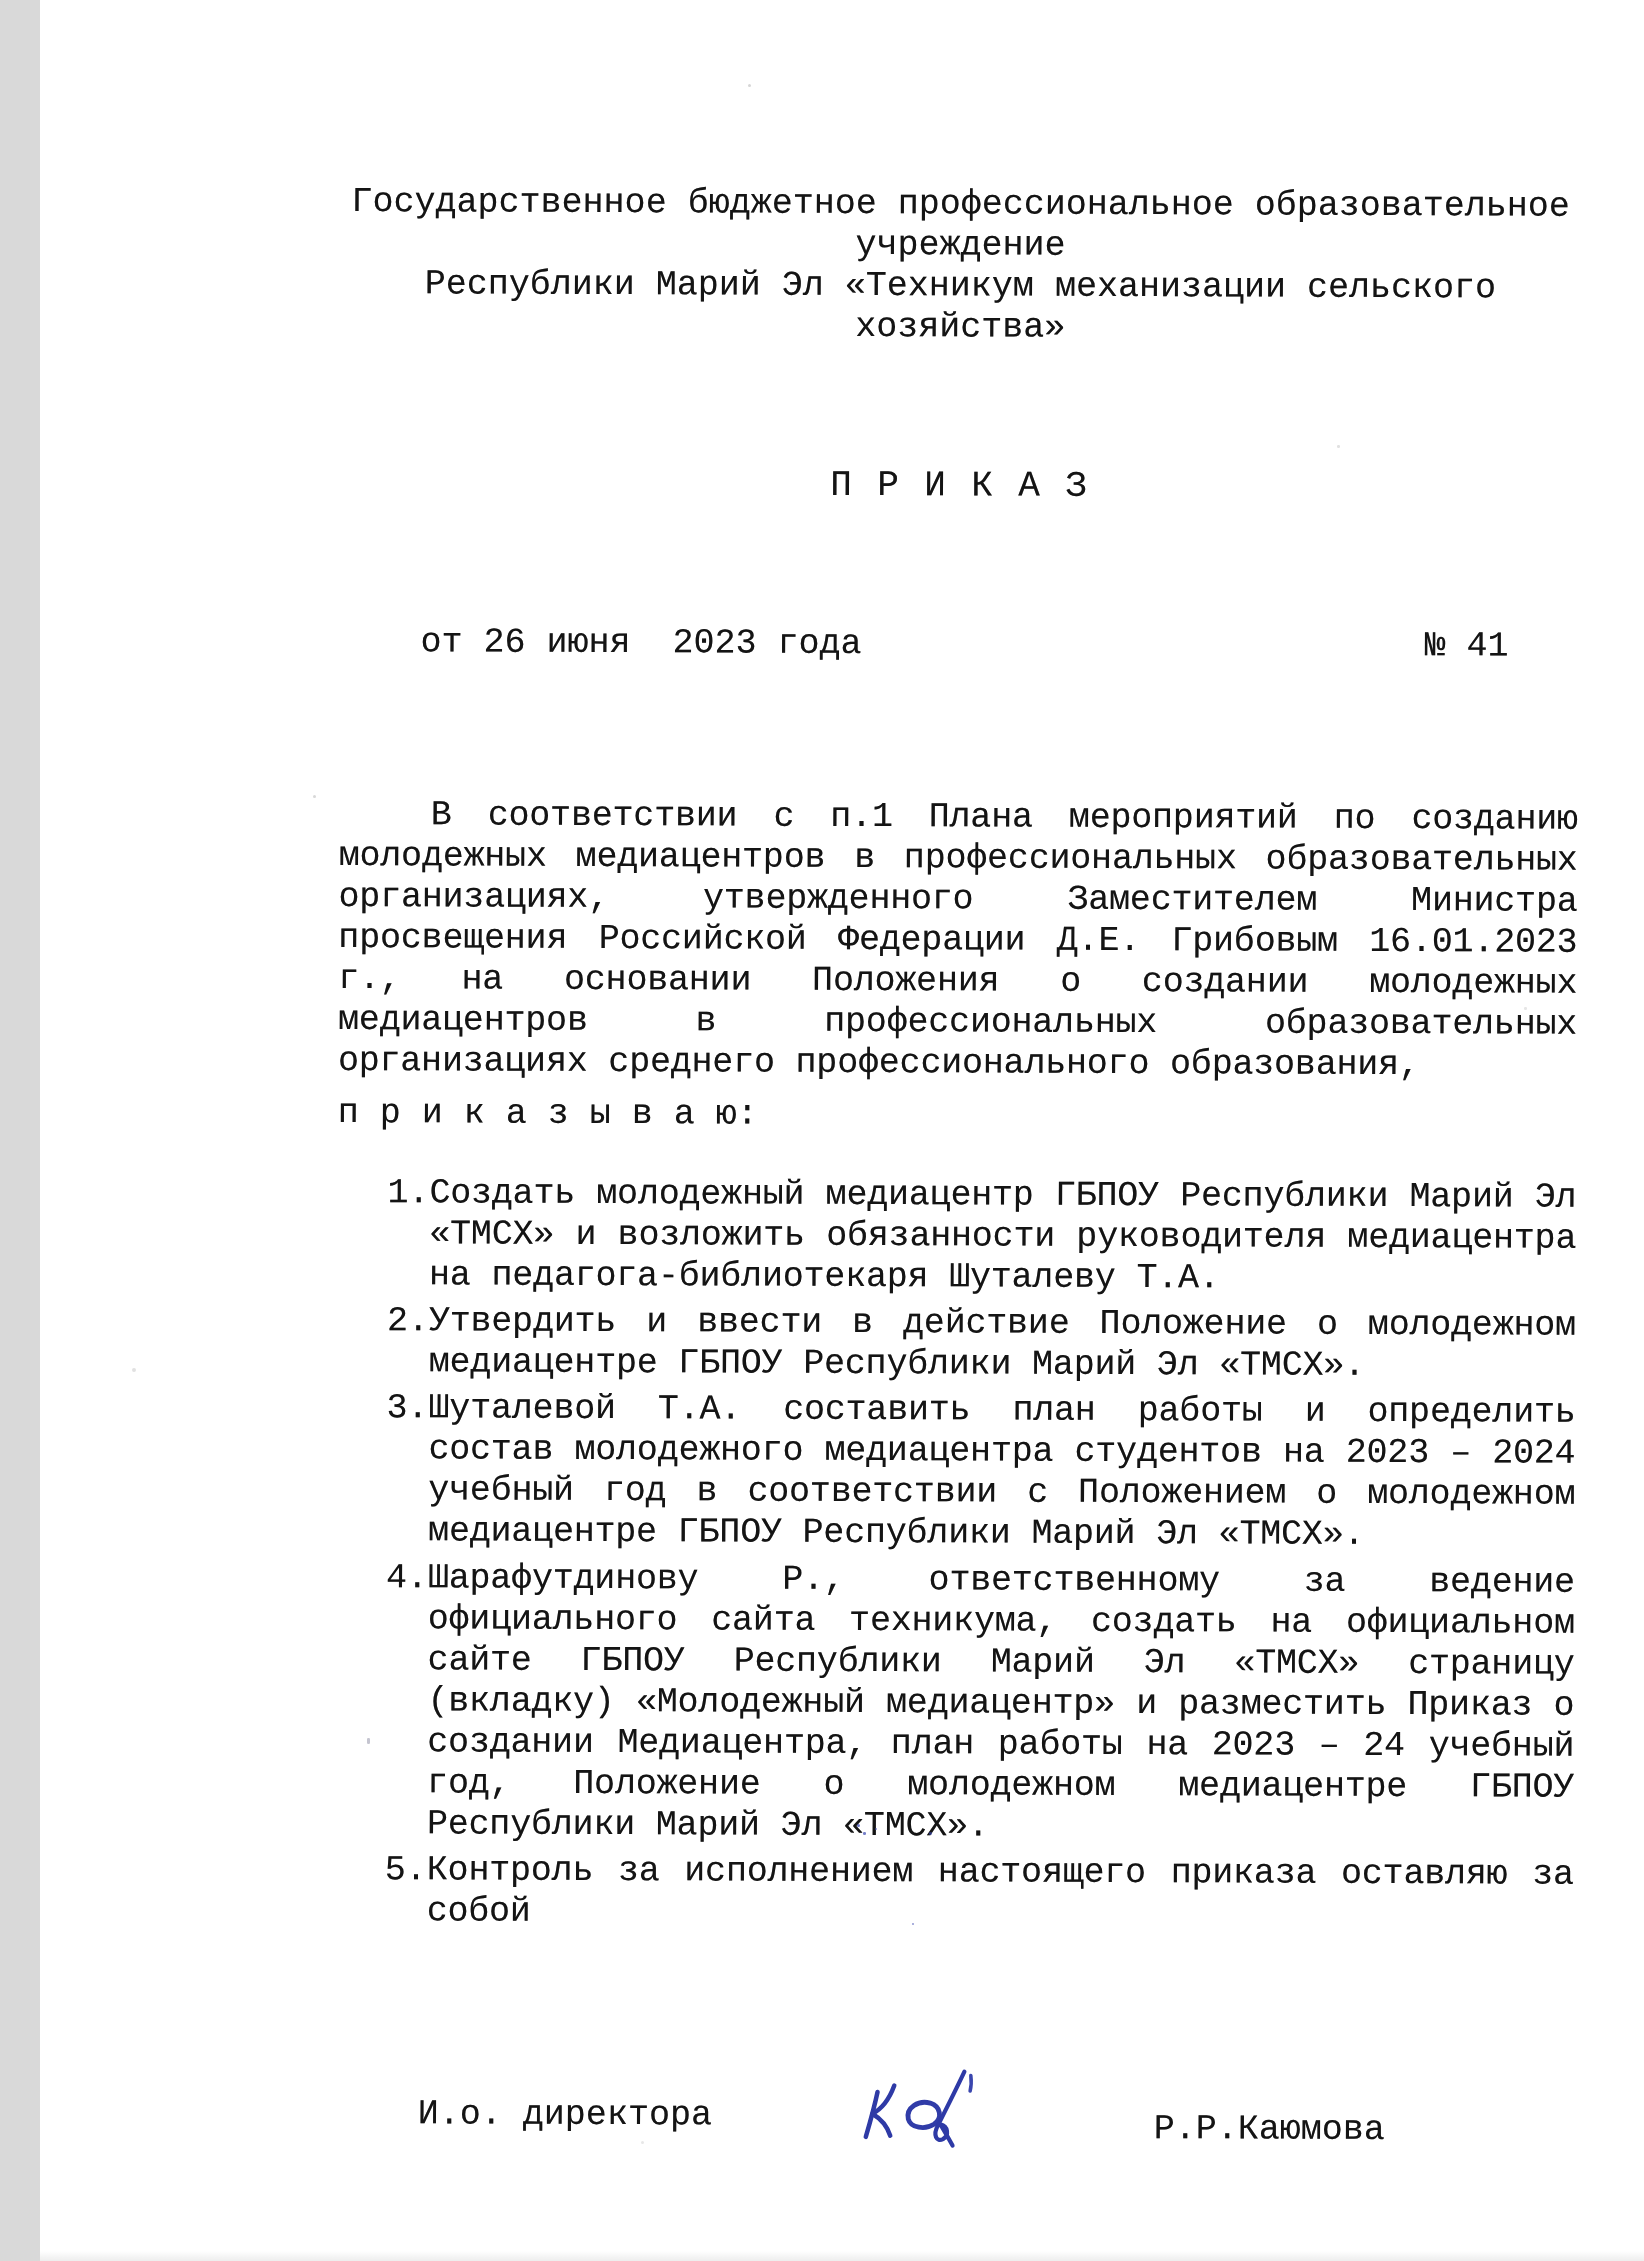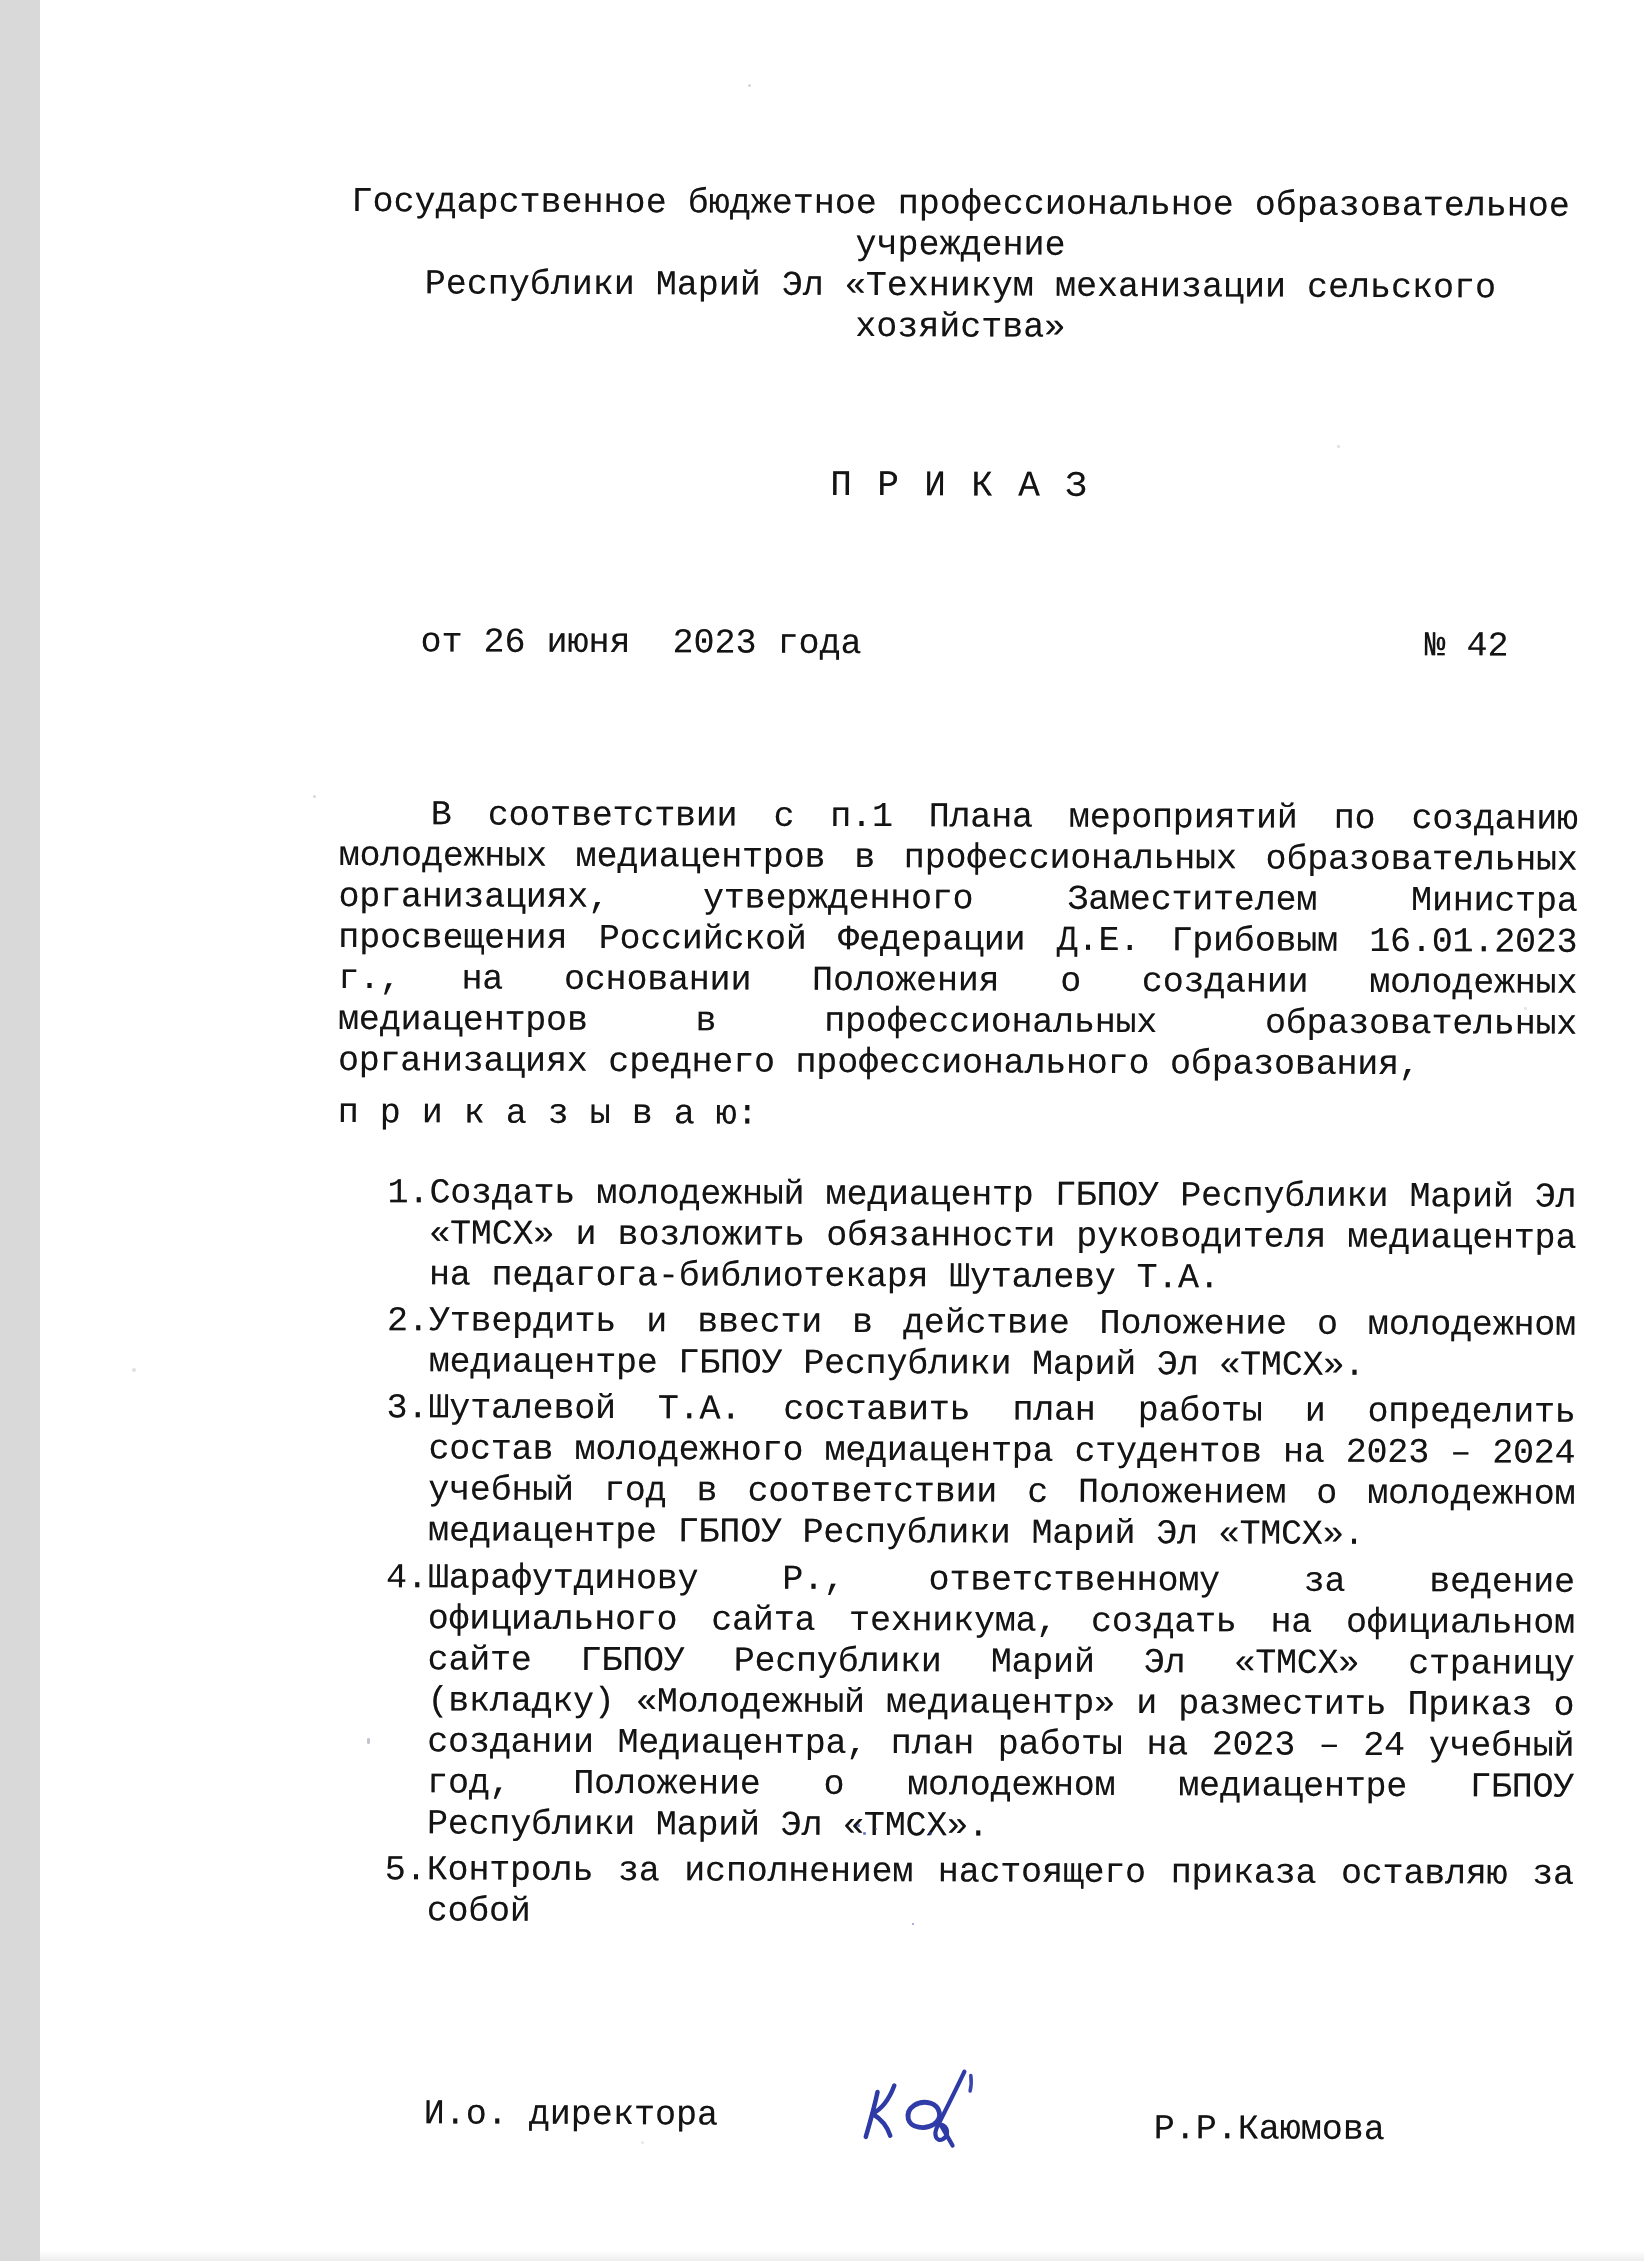--- a/index.html
+++ b/index.html
@@ -46,21 +46,21 @@
   ol.items li{
     counter-increment:itm;position:relative;
     text-align:justify;letter-spacing:-0.2px;
     margin-bottom:5.2px;
   }
   ol.items li::before{
     content:counter(itm) ".";
     position:absolute;left:-42px;top:0;
   }
   .sig-row{position:relative;margin-top:162px;height:155px;}
-  .sig-pos{position:absolute;left:90px;top:0;}
+  .sig-pos{position:absolute;left:84px;top:0;}
   .sig-name{position:absolute;left:820px;top:12px;}
   .sig-svg{position:absolute;left:523px;top:-34px;width:135px;height:97px;}
   .sig-svg path{fill:none;stroke-linecap:round;stroke-linejoin:round;}
   .speck{position:absolute;border-radius:50%;pointer-events:none;}
 </style>
 </head>
 <body>
 
 <div class="page">
 
@@ -68,21 +68,21 @@
 
     <header class="org-header">
       <div>Государственное бюджетное профессиональное образовательное учреждение</div>
       <div>Республики Марий Эл «Техникум механизации сельского хозяйства»</div>
     </header>
 
     <h1 class="order-title">П Р И К А З</h1>
 
     <div class="date-row">
       <span>от 26 июня  2023 года</span>
-      <span>№ 42</span>
+      <span>№ 41</span>
     </div>
 
     <p class="preamble">В соответствии с п.1 Плана мероприятий по созданию молодежных медиацентров в профессиональных образовательных организациях, утвержденного Заместителем Министра просвещения Российской Федерации Д.Е. Грибовым 16.01.2023 г., на основании Положения о создании молодежных медиацентров в профессиональных образовательных организациях среднего профессионального образования,</p>
 
     <p class="command">п р и к а з ы в а ю:</p>
 
     <ol class="items">
       <li>Создать молодежный медиацентр ГБПОУ Республики Марий Эл «ТМСХ» и возложить обязанности руководителя медиацентра на педагога-библиотекаря Шуталеву Т.А.</li>
       <li>Утвердить и ввести в действие Положение о молодежном медиацентре ГБПОУ Республики Марий Эл «ТМСХ».</li>
       <li>Шуталевой Т.А. составить план работы и определить состав молодежного медиацентра студентов на 2023 – 2024 учебный год в соответствии с Положением о молодежном медиацентре ГБПОУ Республики Марий Эл «ТМСХ».</li>

